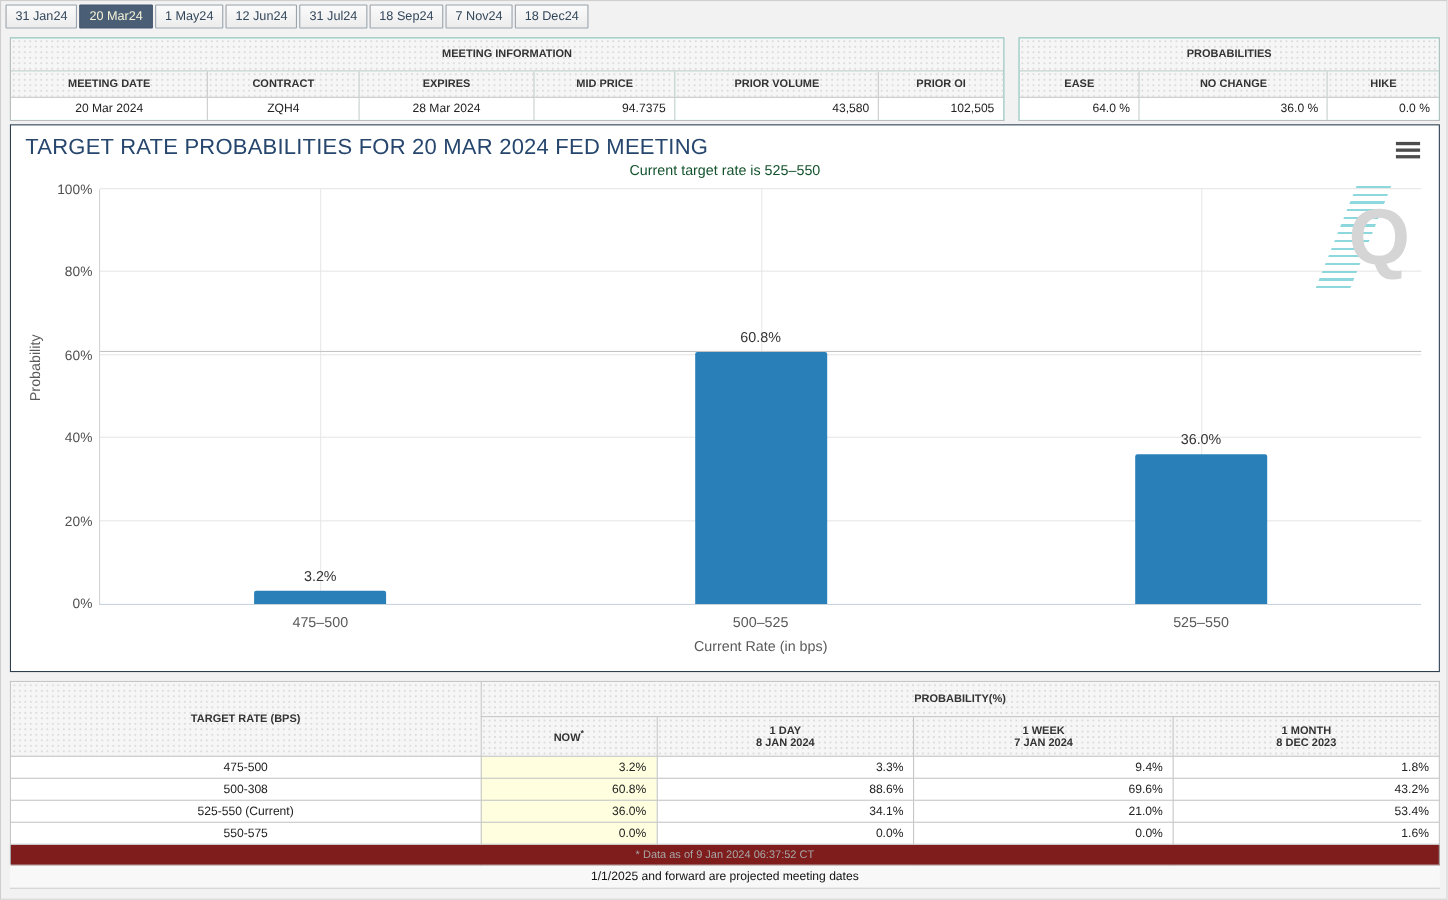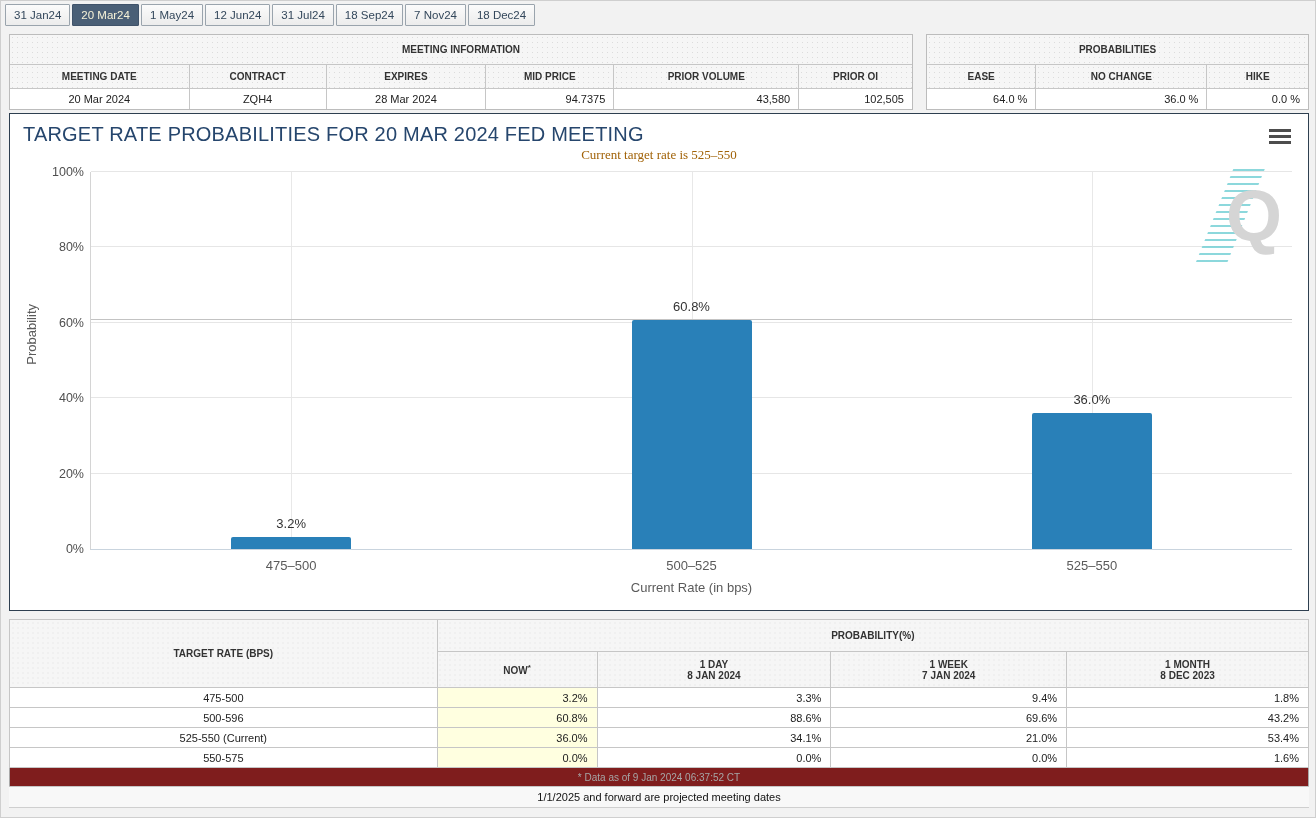--- a/index.html
+++ b/index.html
@@ -20,21 +20,21 @@
   .tab.active { background:#4a5f76; color:#f7f3d8; border-color:#40536a; }
 
   
   .info-panel { position:absolute; top:33px; border:1px solid #bcbcbc; background:#5eead4; }
   .info-panel .caption {
     height:30px; line-height:30px; text-align:center; font-size:10px; font-weight:bold; color:#333;
     background-color:#f6f6f6;
     background-image:radial-gradient(#dcdcdc 0.8px, transparent 0.8px); background-size:5px 5px;
     border-bottom:1px solid #c6c6c6;
   }
-  .info-row { display:flex;justify-content:center; }
+  .info-row { display:flex; }
   .info-cell {
     border-right:1px solid #c6c6c6; overflow:hidden; white-space:nowrap;
   }
   .info-cell:last-child { border-right:none; }
   .hdr-row .info-cell {
     height:24px; line-height:24px; font-size:10px; font-weight:bold; color:#333; text-align:center;
     background-color:#f6f6f6;
     background-image:radial-gradient(#dcdcdc 0.8px, transparent 0.8px); background-size:5px 5px;
     border-bottom:1px solid #c6c6c6;
   }
@@ -43,21 +43,21 @@
 
   #meeting-panel { left:8px; width:904px; }.{}
   #prob-panel { left:925px; width:383px; }
 
   
   #chart-panel {
     position:absolute; left:8px; top:112px; width:1300px; height:498px;
     background:#fff; border:1px solid #2e3f50;
   }
   #chart-title { position:absolute; left:13px; top:9px; font-size:20px; color:#26466d; letter-spacing:0.2px; }
-  #chart-subtitle { position:absolute; left:0; right:0; top:33px; text-align:center; font-size:13px; color:#a16207;font-family:Liberation Serif, serif; }
+  #chart-subtitle { position:absolute; left:0; right:0; top:33px; text-align:center; font-size:13px; color:#14532d; }
   #chart-menu { position:absolute; right:17px; top:15px; width:22px; cursor:pointer; }
   #chart-menu .mline { height:3px; background:#4d4d4d; margin-bottom:3px; }
 
   #plot {
     position:absolute; left:80px; top:58px; width:1202px; height:378px;
     border-left:1px solid #d4d4d4; border-bottom:1px solid #c9d4de;
   }
   .hgrid { position:absolute; left:0; right:0; height:1px; background:#e6e6e6; }
   .vgrid { position:absolute; top:0; bottom:0; width:1px; background:#e8e8e8; }
   .b20{bottom:20%}.b40{bottom:40%}.b60{bottom:60%}.b80{bottom:80%}.b100{bottom:100%}
@@ -253,21 +253,21 @@
           </th>
     </tr>
     <tr>
       <td class="rate">475-500</td>
       <td class="num now">3.2%</td>
       <td class="num">3.3%</td>
       <td class="num">9.4%</td>
       <td class="num">1.8%</td>
     </tr>
     <tr>
-      <td class="rate">500-596</td>
+      <td class="rate">500-308</td>
       <td class="num now">60.8%</td>
       <td class="num">88.6%</td>
       <td class="num">69.6%</td>
       <td class="num">43.2%</td>
     </tr>
     <tr>
       <td class="rate">525-550 (Current)</td>
       <td class="num now">36.0%</td>
       <td class="num">34.1%</td>
       <td class="num">21.0%</td>

